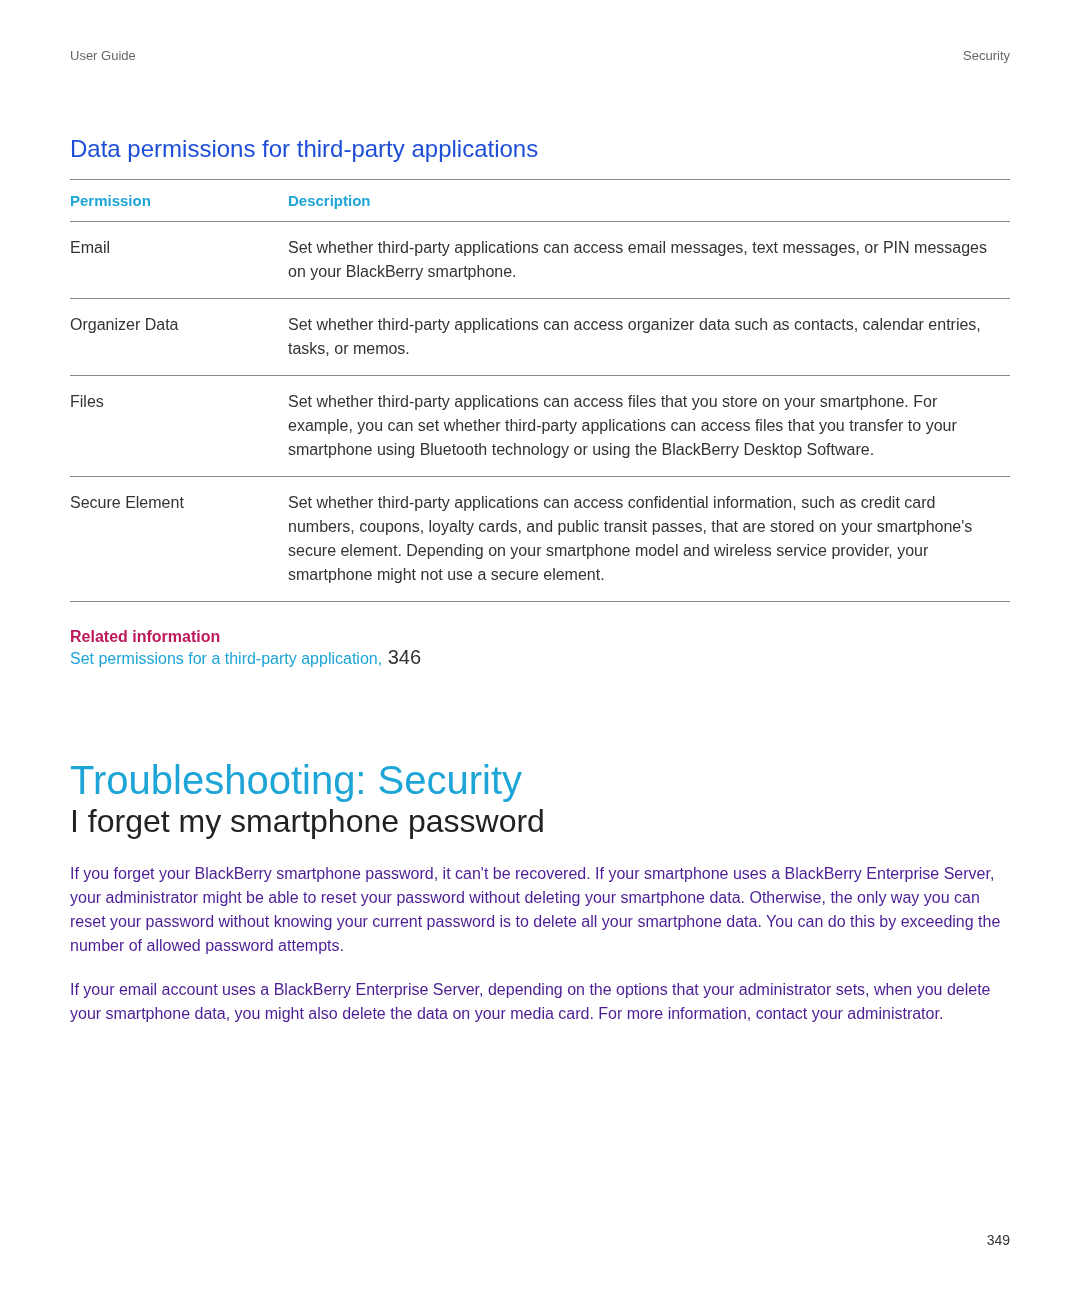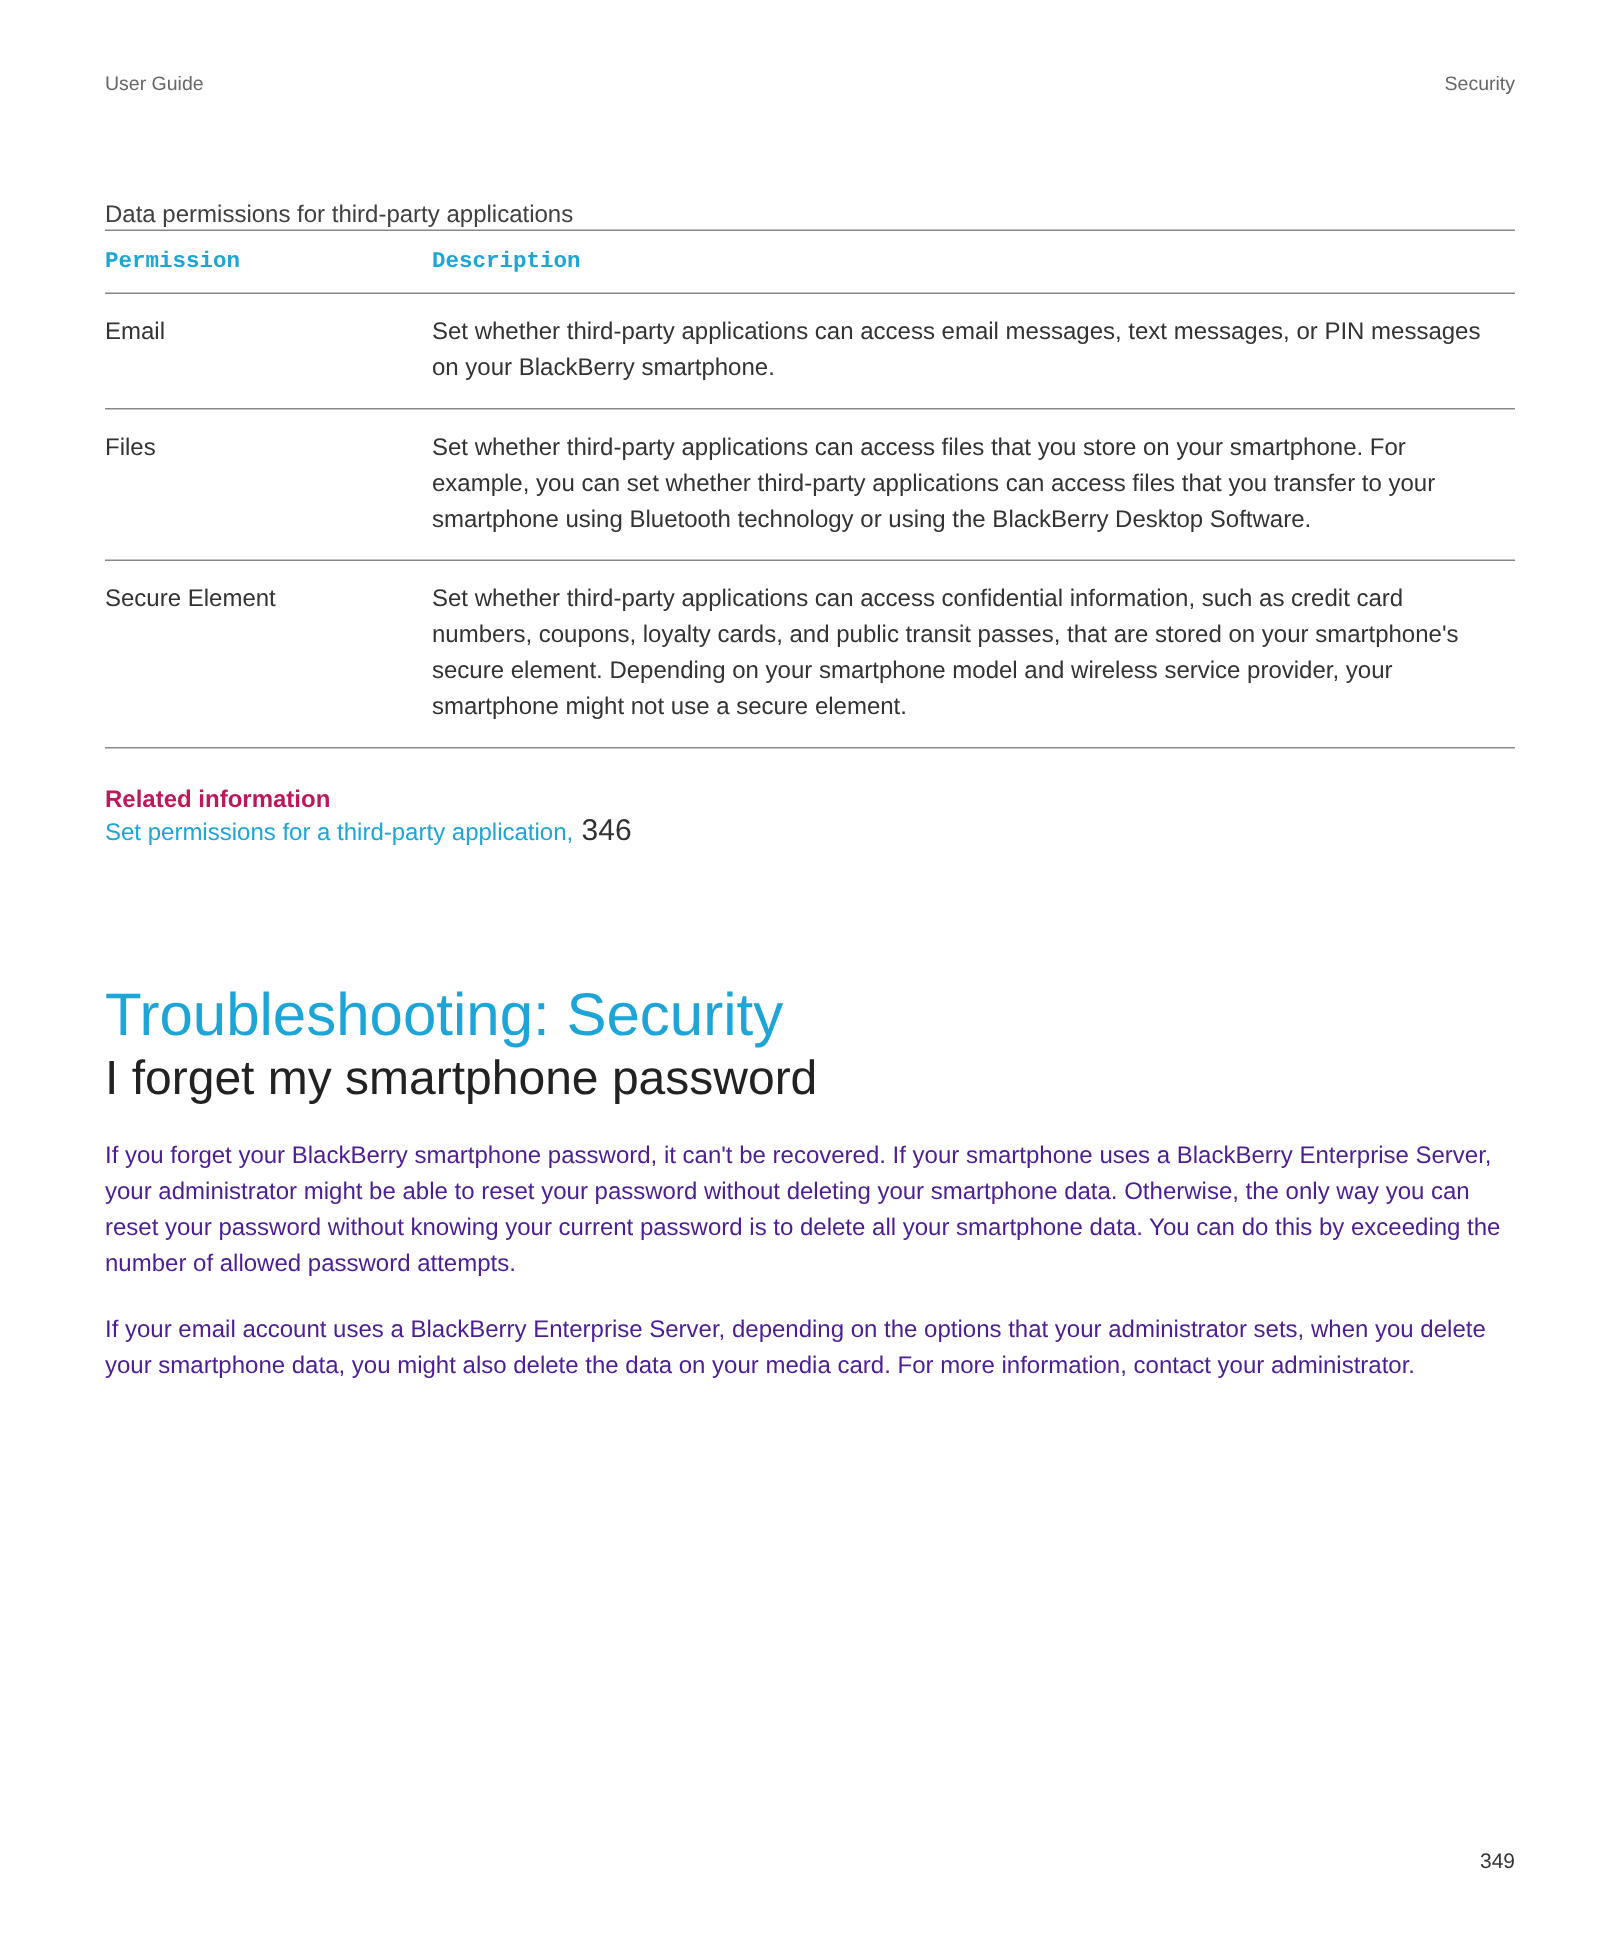--- a/index.html
+++ b/index.html
@@ -20,43 +20,42 @@
     
     .header {
       display: flex;
       justify-content: space-between;
       font-size: 13px;
       color: #666;
       margin-bottom: 72px;
     }
     
     .section-title {
-      font-size: 16px;
+      font-size: 24px;
       font-weight: 400;
-      color: #404040;
-      margin-bottom: 0;
+      color: #1d4ed8;
+      margin-bottom: 16px;
     }
     
     .table {
       width: 100%;
       border-collapse: collapse;
     }
     
     .table-header-row {
       border-top: 1px solid #888;
       border-bottom: 1px solid #888;
     }
     
     .table-header-cell {
       text-align: left;
       padding: 12px 0;
       font-size: 15px;
       font-weight: 600;
       color: #1ca5d6;
-      font-family: Liberation Mono, monospace;
     }
     
     .table-row {
       border-bottom: 1px solid #888;
     }
     
     .table-cell {
       padding: 14px 8px 14px 0;
       vertical-align: top;
       font-size: 16px;
@@ -134,20 +133,24 @@
       <th class="table-header-cell table-cell-perm">Permission</th>
       <th class="table-header-cell">Description</th>
     </tr>
   </thead>
   <tbody>
     <tr class="table-row">
       <td class="table-cell table-cell-perm">Email</td>
       <td class="table-cell">Set whether third-party applications can access email messages, text messages, or PIN messages on your BlackBerry smartphone.</td>
     </tr>
     <tr class="table-row">
+      <td class="table-cell table-cell-perm">Organizer Data</td>
+      <td class="table-cell">Set whether third-party applications can access organizer data such as contacts, calendar entries, tasks, or memos.</td>
+    </tr>
+    <tr class="table-row">
       <td class="table-cell table-cell-perm">Files</td>
       <td class="table-cell">Set whether third-party applications can access files that you store on your smartphone. For example, you can set whether third-party applications can access files that you transfer to your smartphone using Bluetooth technology or using the BlackBerry Desktop Software.</td>
     </tr>
     <tr class="table-row">
       <td class="table-cell table-cell-perm">Secure Element</td>
       <td class="table-cell">Set whether third-party applications can access confidential information, such as credit card numbers, coupons, loyalty cards, and public transit passes, that are stored on your smartphone's secure element. Depending on your smartphone model and wireless service provider, your smartphone might not use a secure element.</td>
     </tr>
   </tbody>
 </table>
 

